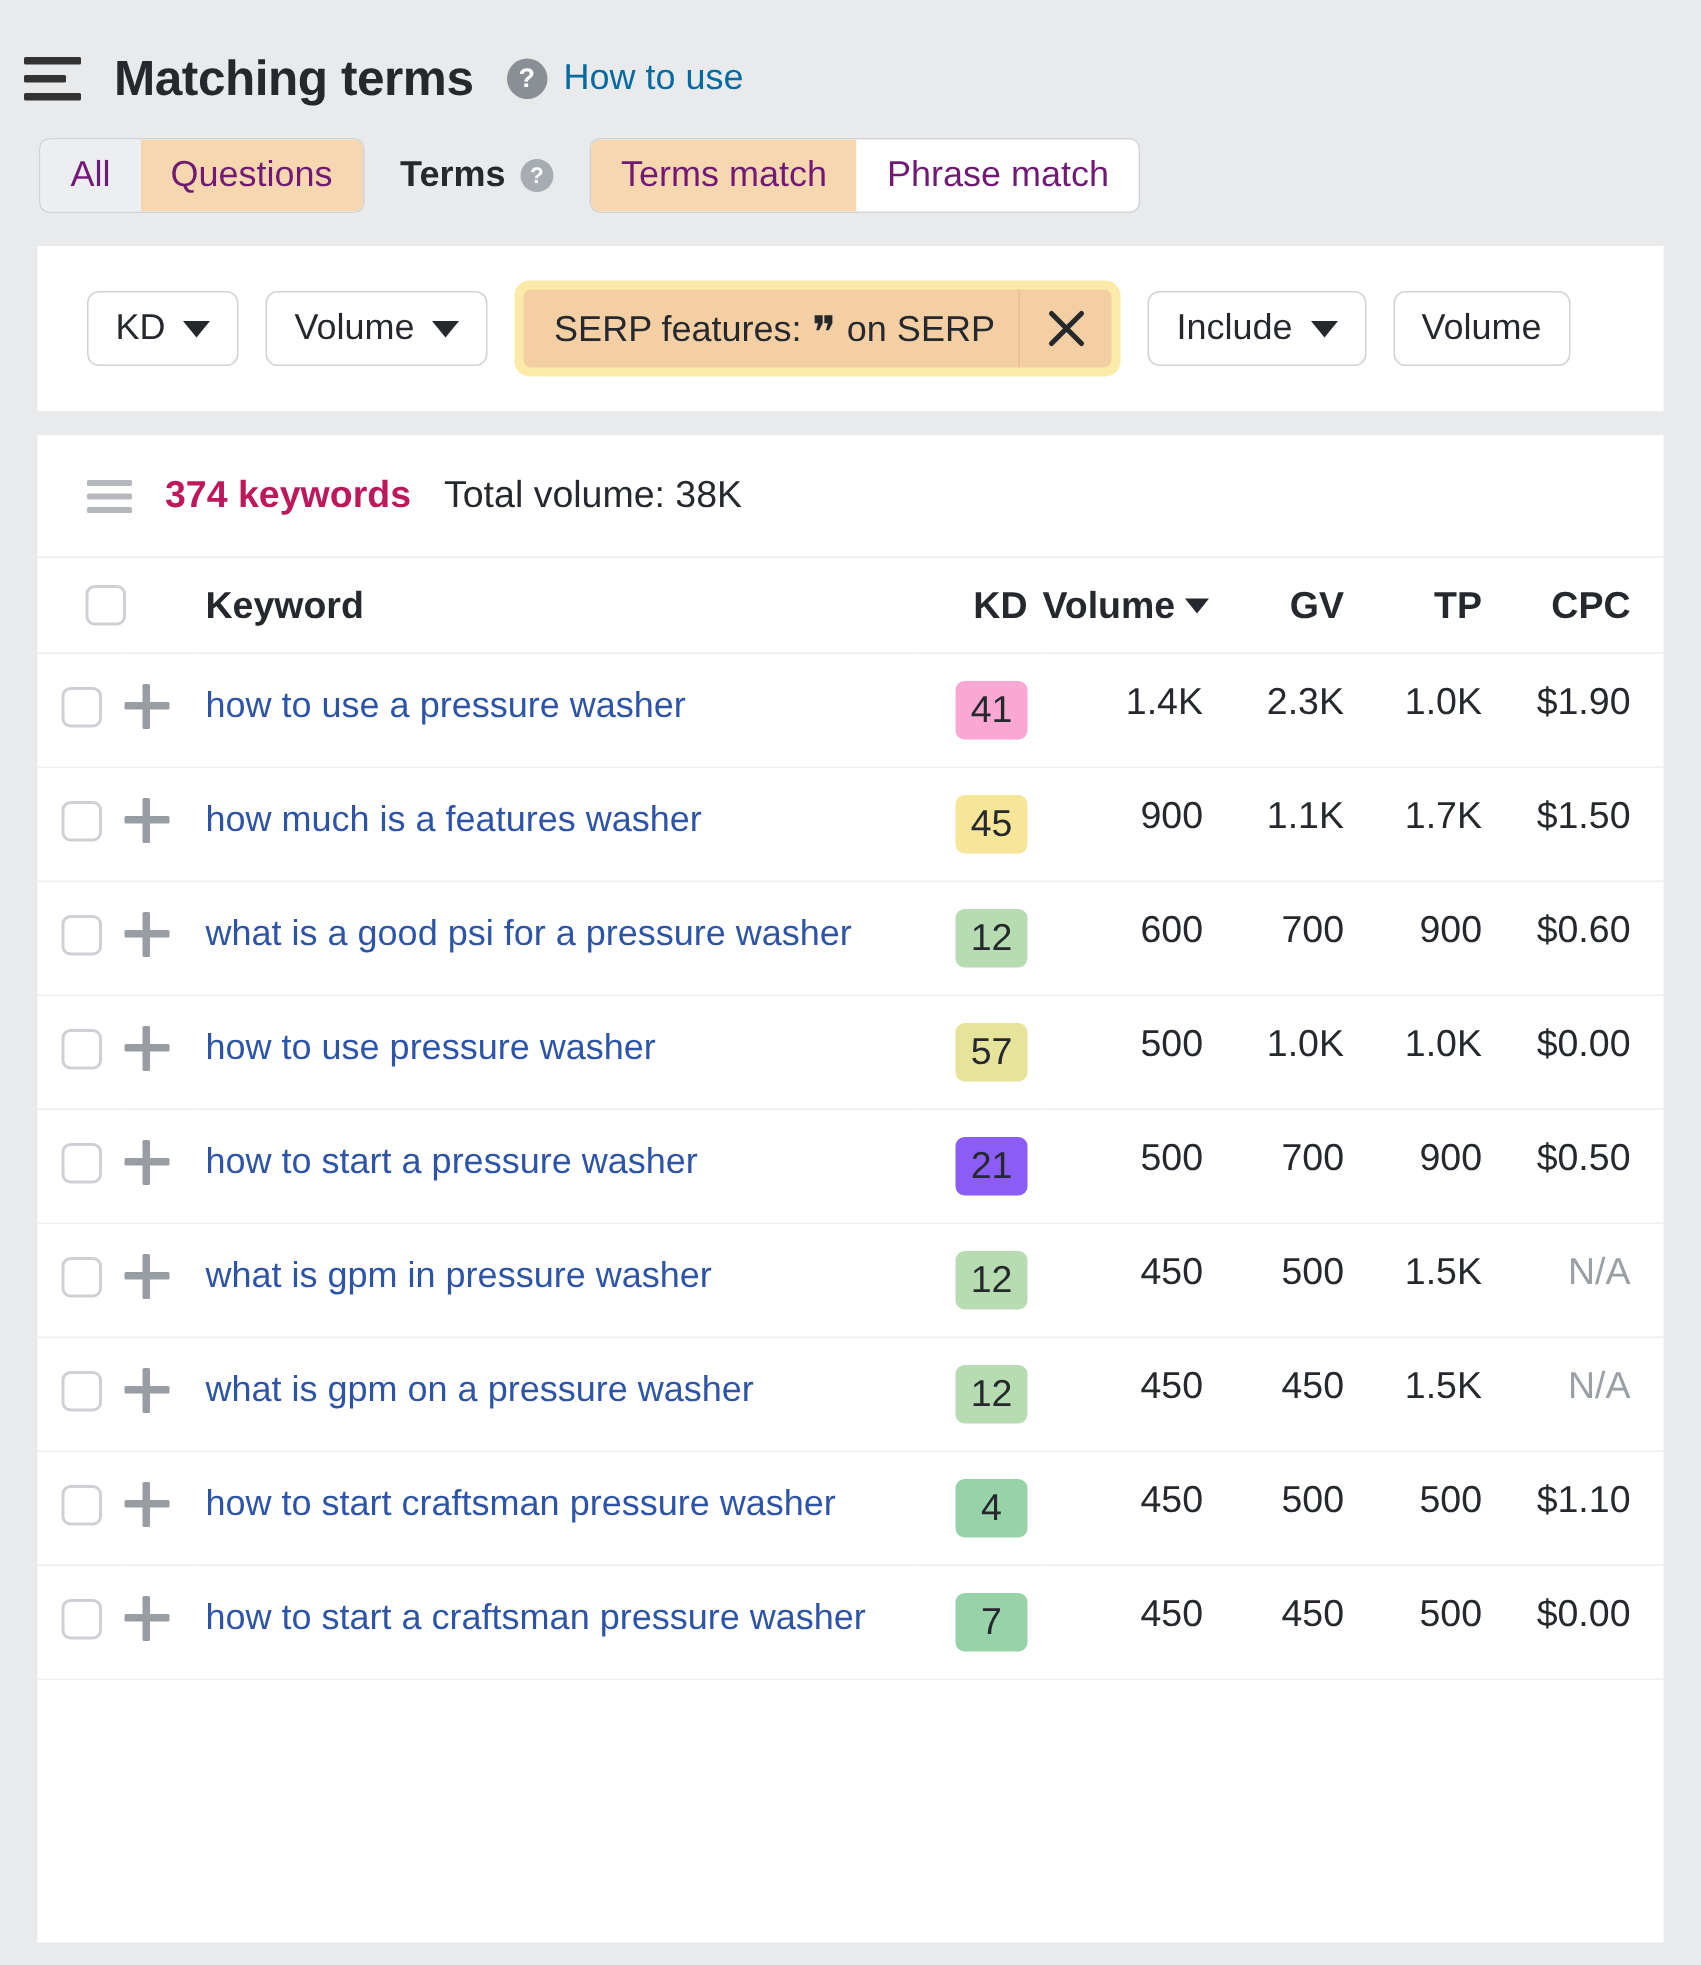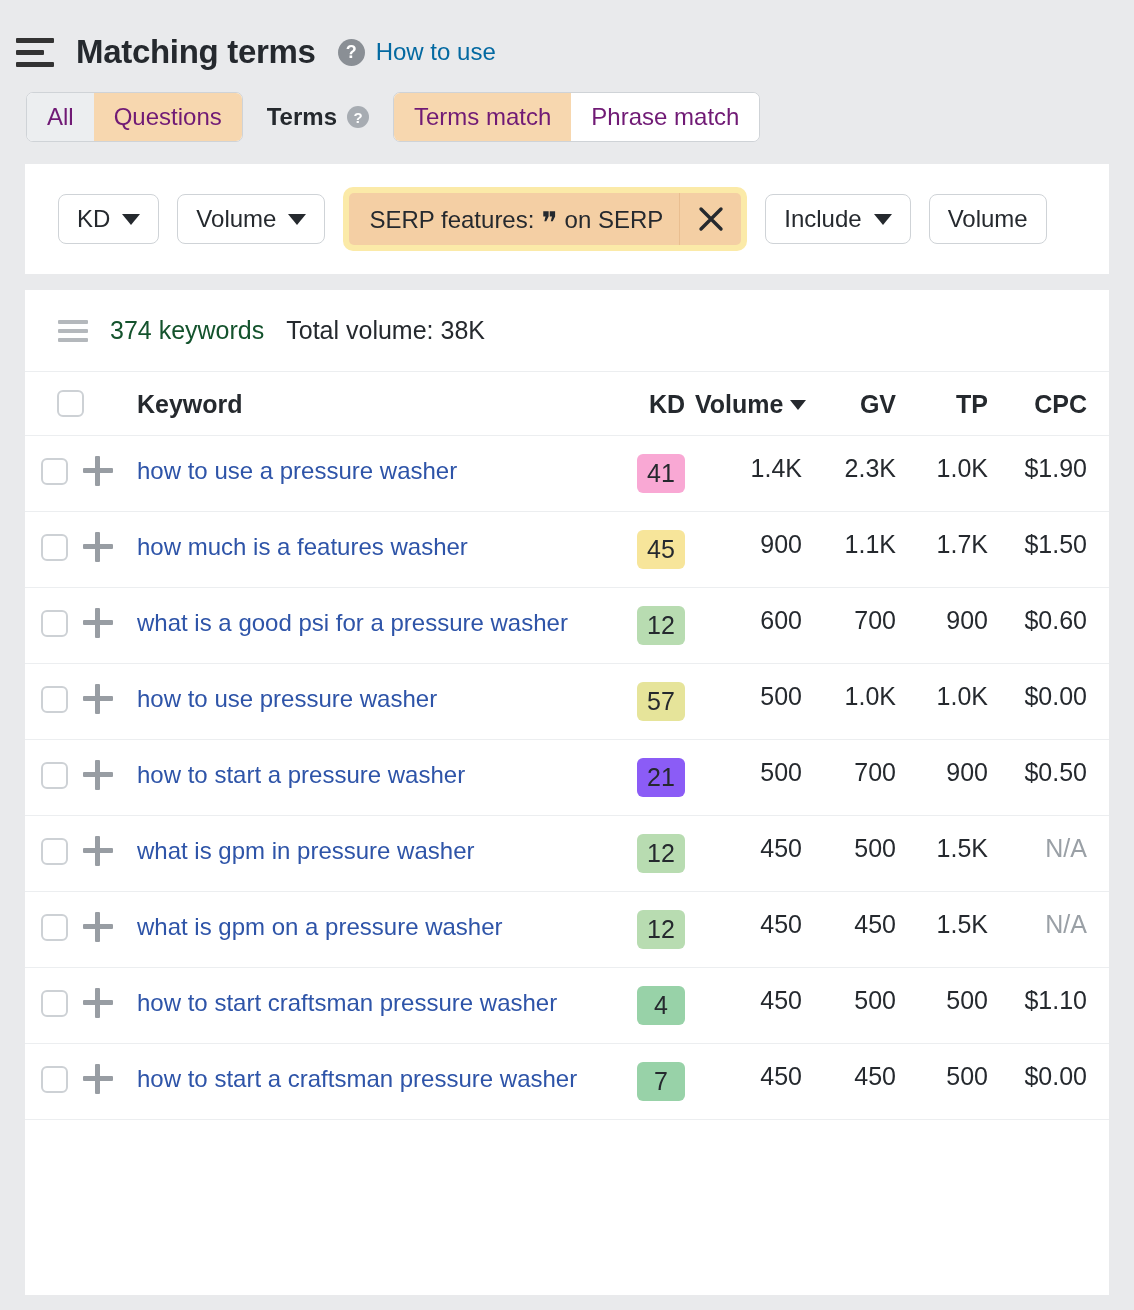--- a/index.html
+++ b/index.html
@@ -220,21 +220,21 @@
   }
   .list-icon {
     width: 30px; height: 22px;
     display: flex; flex-direction: column;
     justify-content: space-between;
     cursor: pointer;
     flex: none;
   }
   .list-icon span { display: block; height: 4px; background: #b4b8bc; border-radius: 1px; }
 
-  .kw-count { font-size: 25px; font-weight: normal; color: #14532d; white-space: nowrap; }
+  .kw-count { font-size: 25px; font-weight: bold; color: #be185d; white-space: nowrap; }
   .total-volume { font-size: 25px; color: #25292e; white-space: nowrap; }
 
   
   table.kw-table {
     width: 100%;
     border-collapse: collapse;
     table-layout: fixed;
   }
   table.kw-table th, table.kw-table td {
     border-bottom: 1px solid #eceef0;

